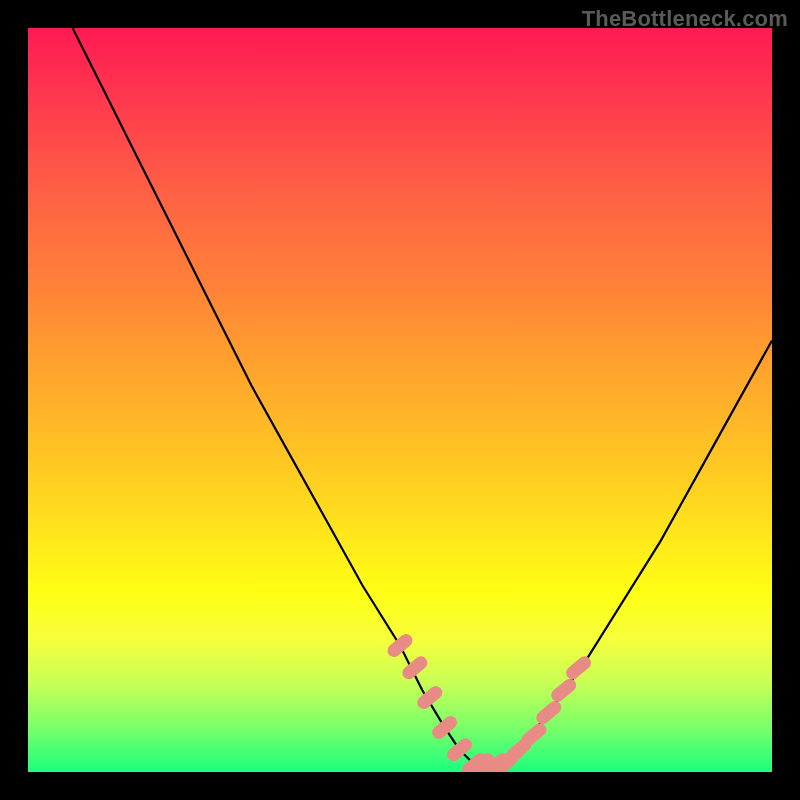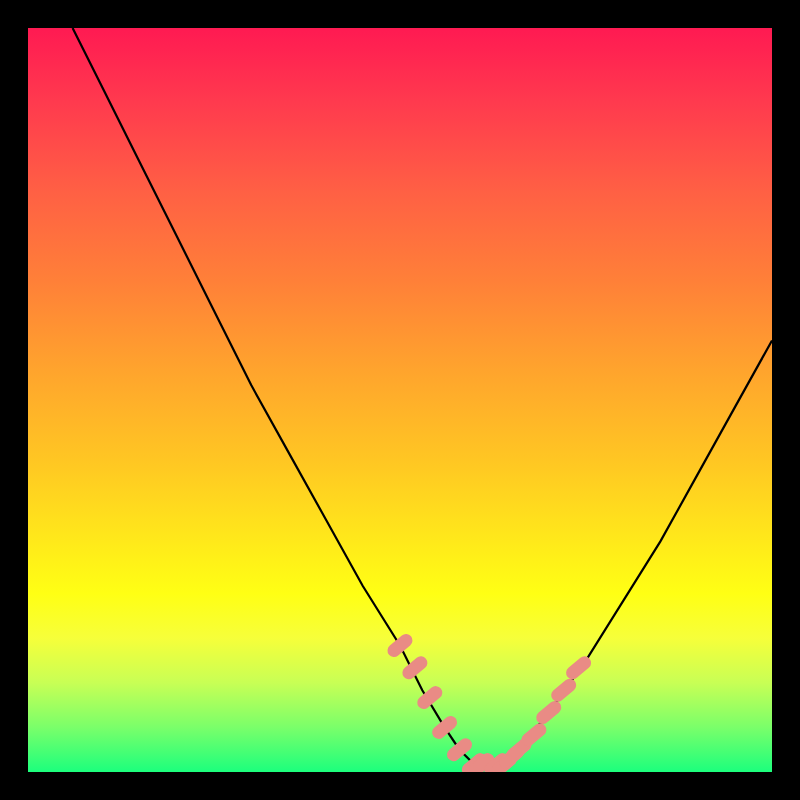--- a/index.html
+++ b/index.html
@@ -56,20 +56,21 @@
     top: 0;
     width: 744px;
     height: 744px;
   }
 </style>
 </head>
 <body>
 
 <div class="frame">
 
+  <div class="watermark">TheBottleneck.com</div>
 
   <div class="plot-area">
     <svg class="curve" viewBox="0 0 744 744" preserveAspectRatio="none">
       <path id="main-curve" fill="none" stroke="#000" stroke-width="2.2" d="M44.6 0.0 L74.4 59.5 L111.6 133.9 L148.8 208.3 L186.0 282.7 L223.2 357.1 L260.4 424.1 L297.6 491.0 L334.8 558.0 L372.0 617.5 L394.3 662.2 L416.6 699.4 L431.5 721.7 L446.4 736.6 L461.3 736.6 L476.2 736.6 L491.0 721.7 L520.8 684.5 L558.0 632.4 L595.2 572.9 L632.4 513.4 L669.6 446.4 L706.8 379.4 L744.0 312.5 "></path>
       <g id="marker-group">
           <line x1="366.0" y1="622.5" x2="378.0" y2="612.5" stroke="#e98b85" stroke-width="13" stroke-linecap="round"></line>
           <line x1="380.9" y1="644.8" x2="392.9" y2="634.8" stroke="#e98b85" stroke-width="13" stroke-linecap="round"></line>
           <line x1="395.8" y1="674.6" x2="407.8" y2="664.6" stroke="#e98b85" stroke-width="13" stroke-linecap="round"></line>
           <line x1="410.6" y1="704.4" x2="422.6" y2="694.4" stroke="#e98b85" stroke-width="13" stroke-linecap="round"></line>
           <line x1="425.5" y1="726.7" x2="437.5" y2="716.7" stroke="#e98b85" stroke-width="13" stroke-linecap="round"></line>

